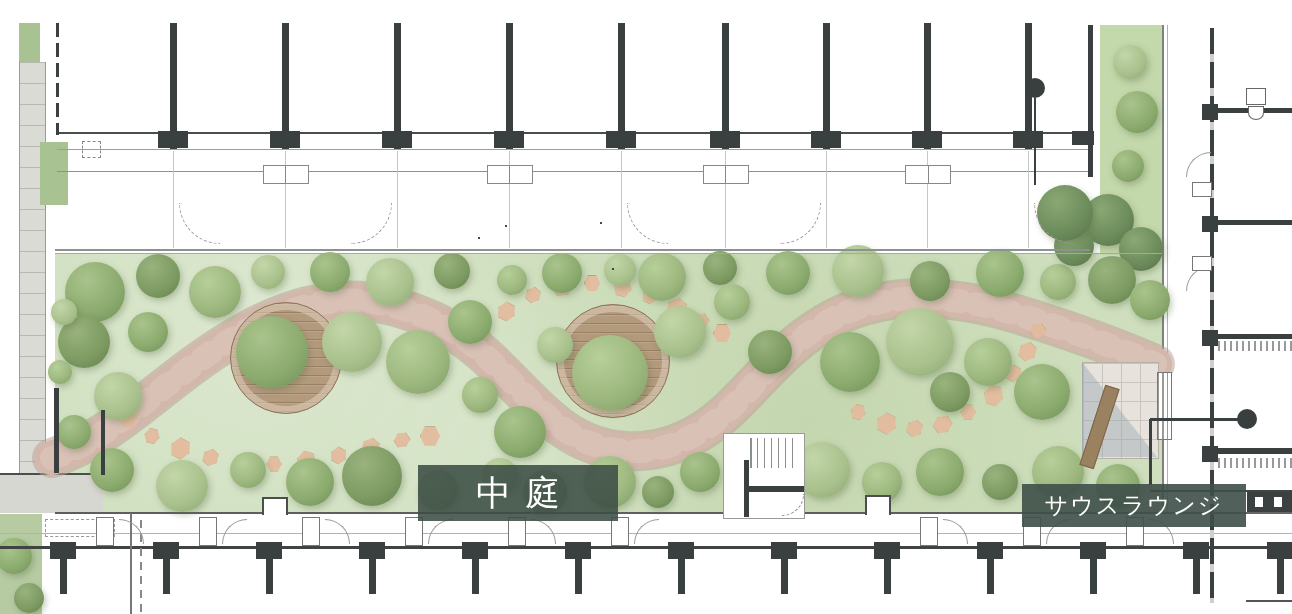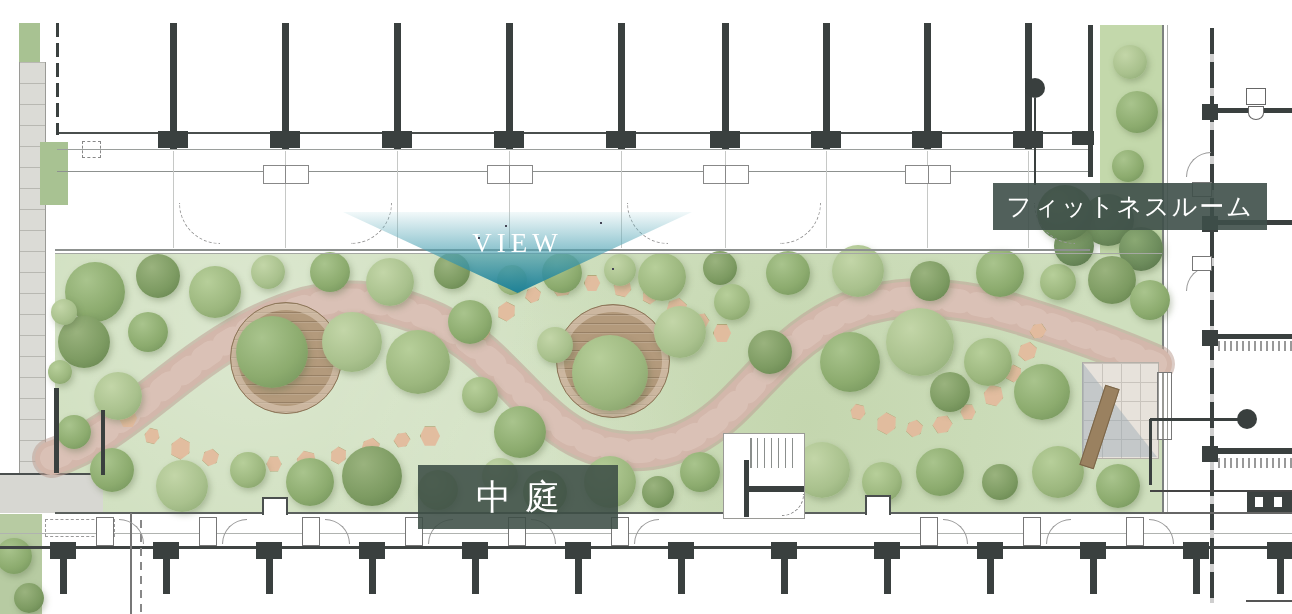--- a/index.html
+++ b/index.html
@@ -104,44 +104,38 @@
   <div class="abs" style="left:1248px;top:106px;width:14px;height:12px;z-index:5;border:1px solid #666;
               border-radius:0 0 50% 50%;background:#fff;"></div>
   <div class="abs" style="left:1150px;top:490px;width:142px;height:2px;z-index:5;background:#444;"></div>
   <div class="abs" style="left:1247px;top:492px;width:45px;height:20px;z-index:5;background:#3b4140;
               background-image:linear-gradient(#fff,#fff),linear-gradient(#fff,#fff);
               background-repeat:no-repeat;background-size:8px 10px,8px 10px;
               background-position:8px 5px,27px 5px;"></div>
   <div class="abs" style="left:1150px;top:512px;width:142px;height:1.5px;z-index:5;background:#666;"></div>
   <div class="abs" style="left:1246px;top:600px;width:46px;height:2px;z-index:5;background:#555;"></div>
 
-  <div class="abs" style="left:343px;top:212px;width:349px;height:81px;z-index:6;
-              clip-path:polygon(0 0,100% 0,50% 100%);
-              background:linear-gradient(180deg,rgba(174,216,222,0.16) 0%,rgba(88,168,184,0.62) 42%,#1f8298 100%);">
-    <div class="abs" style="left:0;top:16px;width:100%;text-align:center;color:#fff;
-                font-family:'Liberation Serif','DejaVu Serif',serif;font-size:27px;letter-spacing:5px;">VIEW</div>
-  </div>
   <div class="abs" style="left:505px;top:225px;width:2px;height:2px;background:#445;z-index:6;"></div>
   <div class="abs" style="left:600px;top:222px;width:2px;height:2px;background:#445;z-index:6;"></div>
   <div class="abs" style="left:612px;top:268px;width:2px;height:2px;background:#445;z-index:6;"></div>
   <div class="abs" style="left:478px;top:237px;width:2px;height:2px;background:#445;z-index:6;"></div>
 
   <div class="abs" style="left:1034px;top:98px;width:2px;height:87px;z-index:7;background:#3a403f;"></div>
   <div class="abs" style="left:1025px;top:78px;width:20px;height:20px;border-radius:50%;background:#393f3e;z-index:7;"></div>
   <div class="abs" style="left:1150px;top:418px;width:90px;height:2.5px;z-index:7;background:#3a403f;"></div>
   <div class="abs" style="left:1149px;top:419px;width:2.5px;height:66px;z-index:7;background:#3a403f;"></div>
   <div class="abs" style="left:1237px;top:409px;width:20px;height:20px;border-radius:50%;background:#393f3e;z-index:7;"></div>
 
-  <div class="abs lbl" style="left:993px;top:183px;width:274px;height:47px;background:rgba(62,79,73,0.9);
-              font-size:25px;letter-spacing:2px;">
-    <span>フィットネスルーム</span>
-  </div>
-  <div class="abs lbl" style="left:418px;top:465px;width:200px;height:64px;background:rgba(60,77,70,0.88);
+  <div class="abs lbl" style="left:418px;top:465px;width:200px;height:56px;background:rgba(60,77,70,0.88);
               font-size:35px;letter-spacing:14px;padding-left:14px;box-sizing:border-box;">
     <span>中庭</span>
+  </div>
+  <div class="abs lbl" style="left:1022px;top:484px;width:224px;height:43px;background:rgba(62,79,73,0.9);
+              font-size:23px;letter-spacing:2px;">
+    <span>サウスラウンジ</span>
   </div>
 
 <div class="abs" style="left: 230px; top: 302px; width: 110px; height: 110px; border-radius: 50%; z-index: 3; background-color: rgb(179, 154, 124); background-image: repeating-linear-gradient(rgba(80, 60, 40, 0.28) 0px, rgba(80, 60, 40, 0.28) 1px, rgba(255, 255, 255, 0.12) 1px, rgba(255, 255, 255, 0.12) 2px, transparent 2px, transparent 9px); border: 1px solid rgb(141, 118, 89); box-shadow: rgba(224, 207, 190, 0.55) 0px 0px 0px 7px inset;"></div>
     <div class="abs" style="left: 556px; top: 304px; width: 112px; height: 112px; border-radius: 50%; z-index: 3; background-color: rgb(179, 154, 124); background-image: repeating-linear-gradient(rgba(80, 60, 40, 0.28) 0px, rgba(80, 60, 40, 0.28) 1px, rgba(255, 255, 255, 0.12) 1px, rgba(255, 255, 255, 0.12) 2px, transparent 2px, transparent 9px); border: 1px solid rgb(141, 118, 89); box-shadow: rgba(224, 207, 190, 0.55) 0px 0px 0px 7px inset;"></div>
     <div class="abs" style="left: 118.5px; top: 408.5px; width: 19px; height: 19px; z-index: 3; background: rgb(227, 187, 158); opacity: 0.95; transform: rotate(0deg); clip-path: polygon(25% 3%, 75% 3%, 98% 50%, 75% 97%, 25% 97%, 2% 50%); box-shadow: rgba(140, 150, 90, 0.55) 0px 0px 0px 1px inset;"></div>
     <div class="abs" style="left: 144px; top: 428px; width: 16px; height: 16px; z-index: 3; background: rgb(227, 187, 158); opacity: 0.95; transform: rotate(14deg); clip-path: polygon(25% 3%, 75% 3%, 98% 50%, 75% 97%, 25% 97%, 2% 50%); box-shadow: rgba(140, 150, 90, 0.55) 0px 0px 0px 1px inset;"></div>
     <div class="abs" style="left: 169.5px; top: 437.5px; width: 21px; height: 21px; z-index: 3; background: rgb(227, 187, 158); opacity: 0.95; transform: rotate(28deg); clip-path: polygon(25% 3%, 75% 3%, 98% 50%, 75% 97%, 25% 97%, 2% 50%); box-shadow: rgba(140, 150, 90, 0.55) 0px 0px 0px 1px inset;"></div>
     <div class="abs" style="left: 201.5px; top: 448.5px; width: 17px; height: 17px; z-index: 3; background: rgb(227, 187, 158); opacity: 0.95; transform: rotate(42deg); clip-path: polygon(25% 3%, 75% 3%, 98% 50%, 75% 97%, 25% 97%, 2% 50%); box-shadow: rgba(140, 150, 90, 0.55) 0px 0px 0px 1px inset;"></div>
     <div class="abs" style="left: 232.5px; top: 452.5px; width: 19px; height: 19px; z-index: 3; background: rgb(227, 187, 158); opacity: 0.95; transform: rotate(56deg); clip-path: polygon(25% 3%, 75% 3%, 98% 50%, 75% 97%, 25% 97%, 2% 50%); box-shadow: rgba(140, 150, 90, 0.55) 0px 0px 0px 1px inset;"></div>
     <div class="abs" style="left: 266px; top: 456px; width: 16px; height: 16px; z-index: 3; background: rgb(227, 187, 158); opacity: 0.95; transform: rotate(0deg); clip-path: polygon(25% 3%, 75% 3%, 98% 50%, 75% 97%, 25% 97%, 2% 50%); box-shadow: rgba(140, 150, 90, 0.55) 0px 0px 0px 1px inset;"></div>

